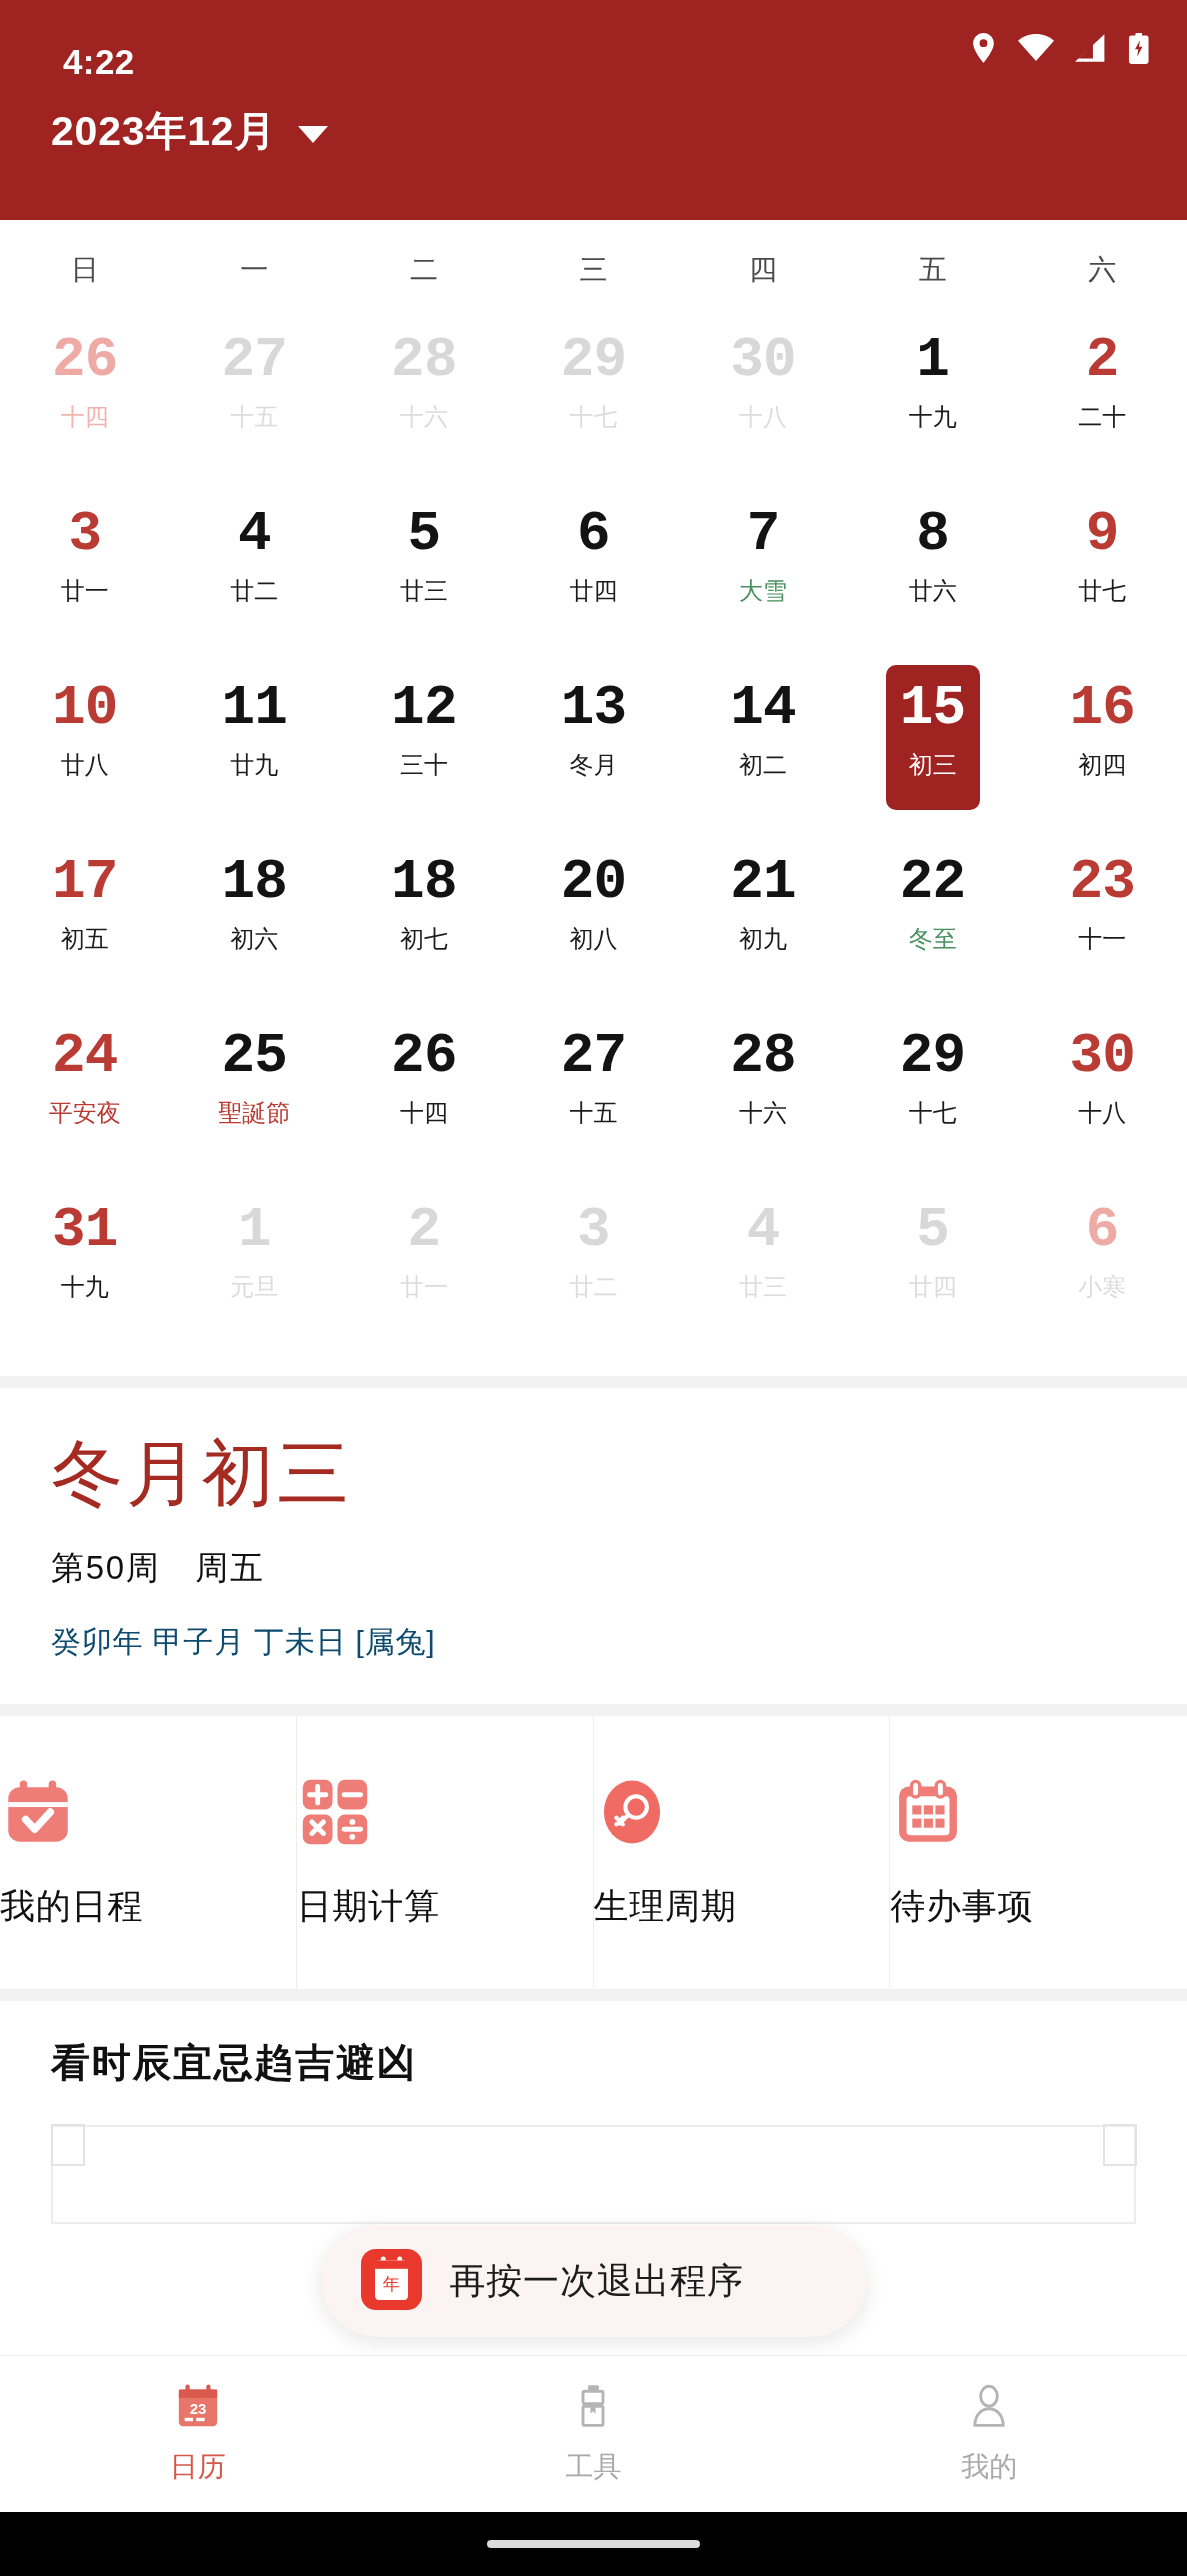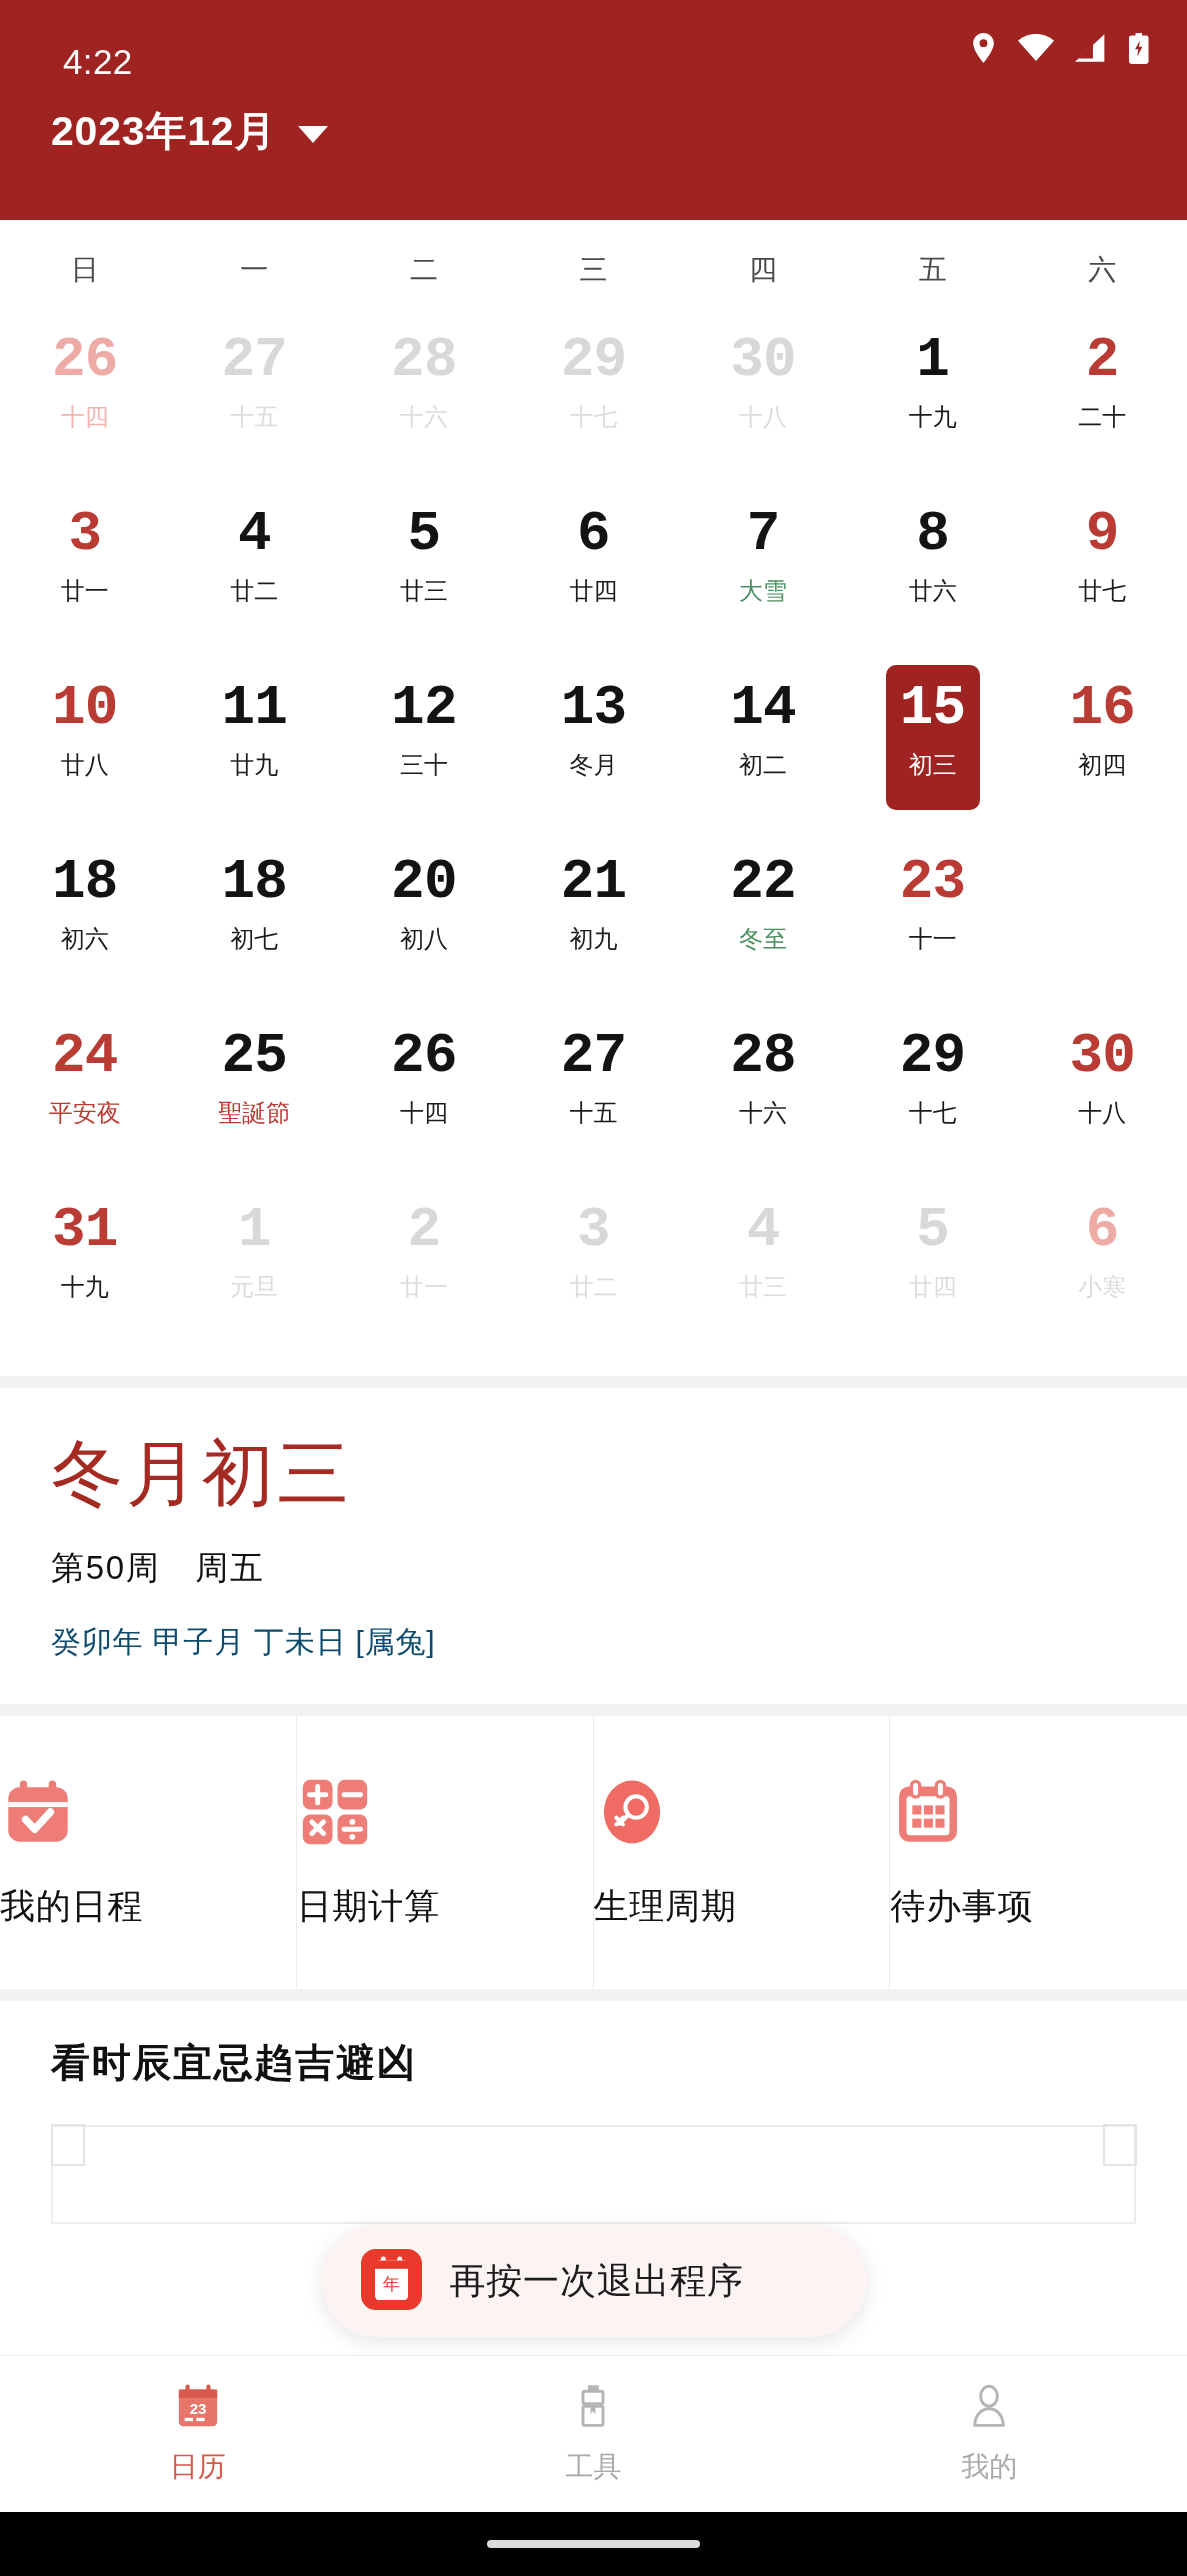--- a/index.html
+++ b/index.html
@@ -11,21 +11,21 @@
     position:relative;
     overflow:hidden;
   }
 
   
   .statusbar{
     height:99px; background:#9f2320; width:100%;
     display:flex; align-items:center; justify-content:space-between;
     padding:0 38px 0 63px;
   }
-  .status-time{ color:#fff; font-size:35px; font-weight:normal; letter-spacing:0.4px;margin-top:24px;}
+  .status-time{ color:#fff; font-size:35px; font-weight:bold; letter-spacing:0.4px;margin-top:24px;}
   .status-icons{ display:flex; align-items:center; gap:21.5px;}
   .sicon{ display:block; }
 
   
   .appheader{
     background:#9f2320; width:100%; height:121px;
     display:flex; align-items:flex-start; padding:5px 0 0 51px;
   }
   .appheader-inner{ display:flex; align-items:center; gap:21.5px;text-align:center;}
   .header-title{ color:#fff; font-size:41px; font-weight:bold; letter-spacing:0.8px;}
@@ -268,20 +268,24 @@
         <div class="num black">15</div>
         <div class="sub black">初三</div>
       </div>
       <div class="cell">
         <div class="num red">16</div>
         <div class="sub black">初四</div>
       </div>
     </div>
     <div class="crow">
       <div class="cell">
+        <div class="num red">17</div>
+        <div class="sub black">初五</div>
+      </div>
+      <div class="cell">
         <div class="num black">18</div>
         <div class="sub black">初六</div>
       </div>
       <div class="cell">
         <div class="num black">18</div>
         <div class="sub black">初七</div>
       </div>
       <div class="cell">
         <div class="num black">20</div>
         <div class="sub black">初八</div>

